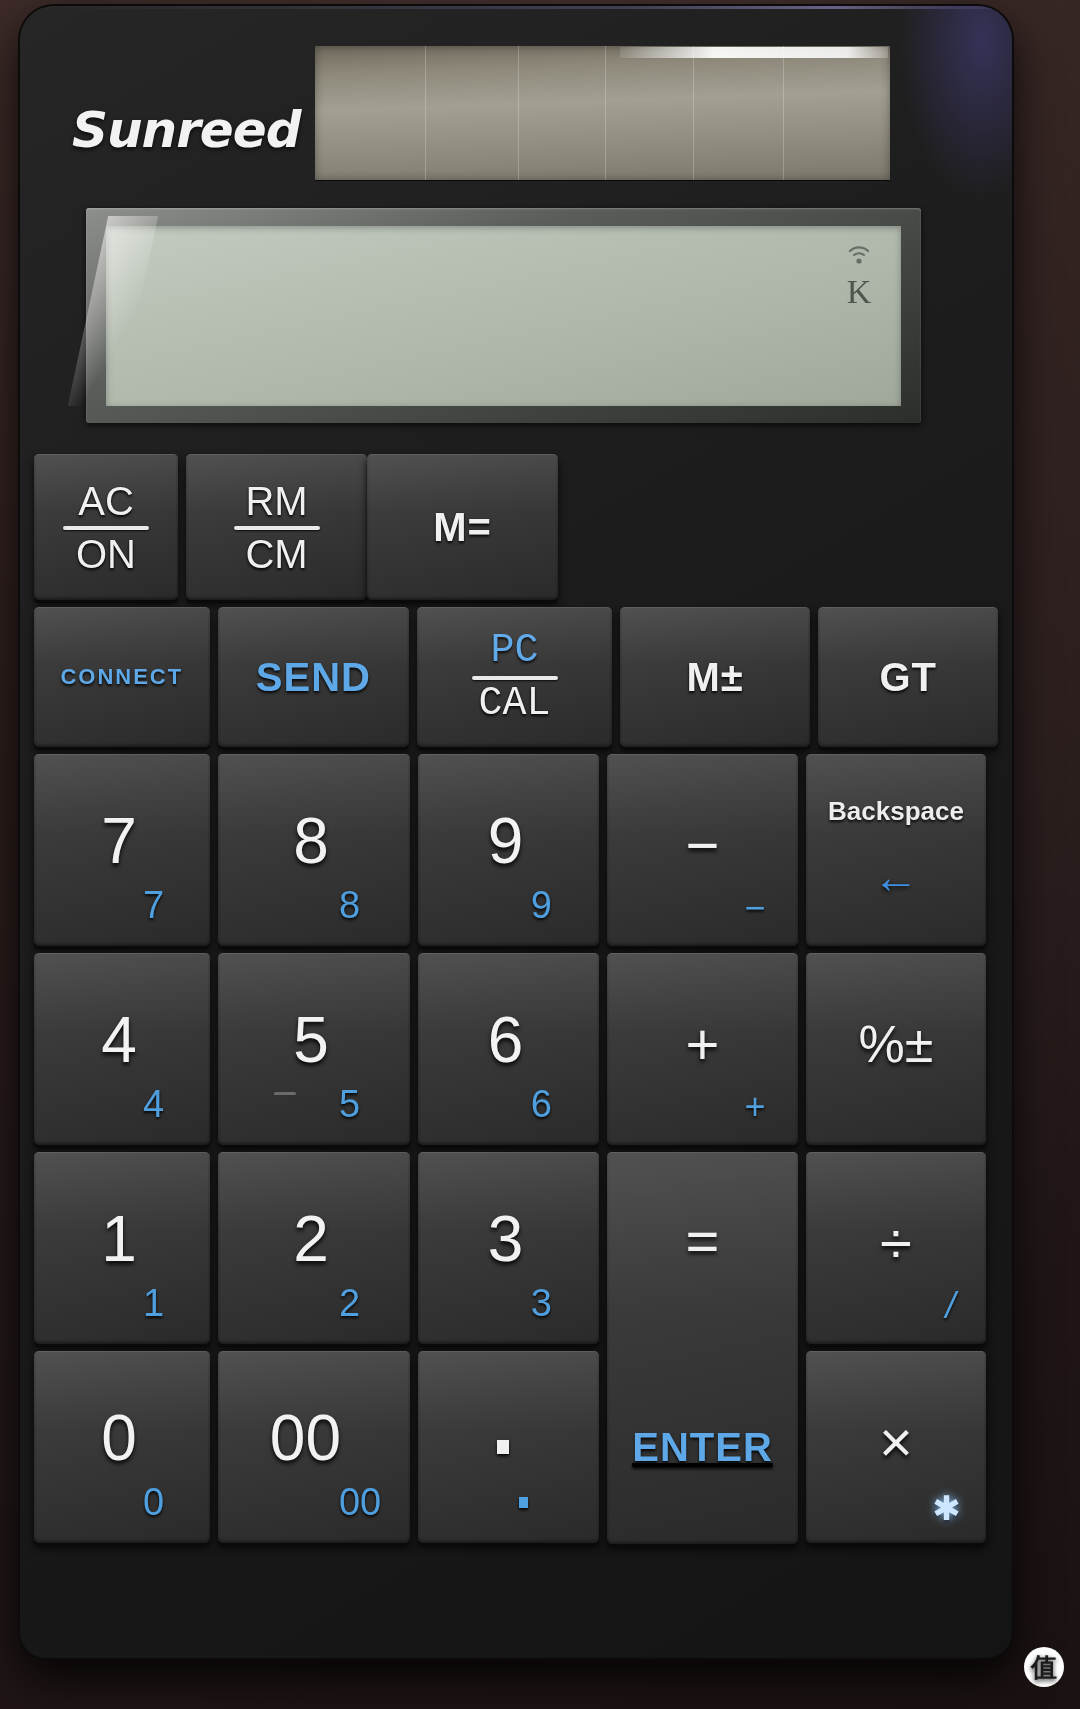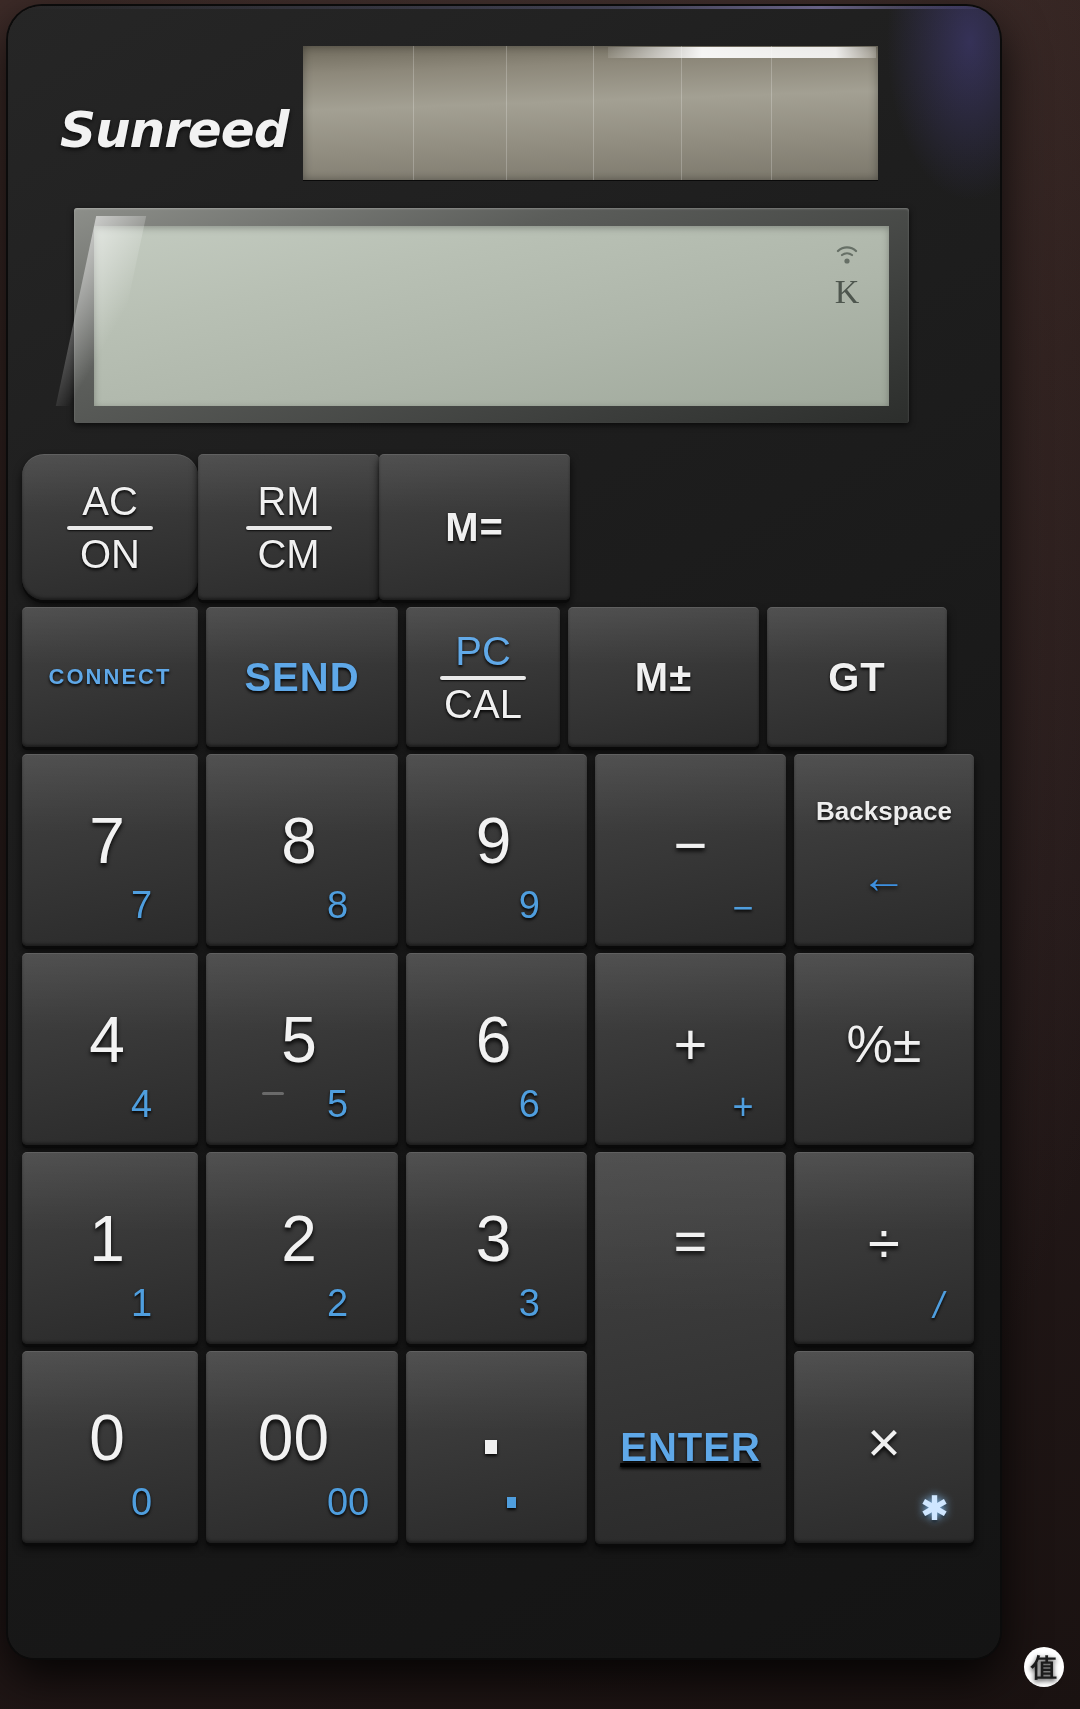--- a/index.html
+++ b/index.html
@@ -10,21 +10,21 @@
           radial-gradient(ellipse at 50% 40%, #3a2a2a 0%, #2a1e1e 45%, #1b1212 75%, #120c0c 100%);
         overflow:hidden;}
 
   
   .desk{position:absolute;inset:0;
         background:linear-gradient(160deg,#3d2b28 0%,#2c1e1c 35%,#241919 60%,#1a1211 100%);}
   .desk::after{content:"";position:absolute;inset:0;
         background:radial-gradient(ellipse at 55% 30%, rgba(90,70,68,.55), rgba(0,0,0,0) 70%);}
 
   
-  .calc{position:absolute;left:8px;top:6px;width:992px;height:1652px;
+  .calc{position:absolute;left:20px;top:6px;width:992px;height:1652px;
         background:linear-gradient(150deg,#262626 0%,#1e1e1e 30%,#191919 60%,#141414 100%);
         border-radius:34px 34px 26px 26px;
         box-shadow:0 0 0 2px #0b0b0b, 0 18px 46px rgba(0,0,0,.85);
         overflow:hidden;}
   .calc::before{content:"";position:absolute;left:0;top:0;right:0;height:3px;
         background:linear-gradient(90deg,rgba(80,80,110,.0) 0%,rgba(120,120,170,.35) 62%,rgba(150,140,200,.6) 82%,rgba(60,60,90,.1) 100%);}
   .calc-edge-glow{position:absolute;right:-6px;top:-4px;width:120px;height:200px;
         background:radial-gradient(ellipse at 70% 20%, rgba(90,80,180,.38), rgba(0,0,0,0) 70%);
         pointer-events:none;}
 
@@ -158,21 +158,21 @@
             </svg>
           </span>
           <span class="k-ico">K</span>
         </div>
       </div>
     </div>
 
     <div class="keypad">
 
       <div class="krow" style="top:0px;height:146px;">
-        <div class="key" style="width:176px;border-radius:22px;">
+        <div class="key" style="width:144px;margin-right:8px;">
           <div class="stack lbl-w">
             <span class="top">AC</span>
             <span class="bar"></span>
             <span class="bot">ON</span>
           </div>
         </div>
         <div class="key" style="width:181px;margin-right:0;">
           <div class="stack lbl-w">
             <span class="top">RM</span>
             <span class="bar"></span>
@@ -184,21 +184,21 @@
         </div>
       </div>
 
       <div class="krow" style="top:153px;height:140px;">
         <div class="key" style="width:176px;margin-right:8px;">
           <span class="small lbl-b">CONNECT</span>
         </div>
         <div class="key" style="width:192px;margin-right:8px;text-align:center;">
           <span class="mid lbl-b">SEND</span>
         </div>
-        <div class="key" style="width:154px;margin-right:8px;">
+        <div class="key" style="width:195px;margin-right:8px;font-family:Liberation Mono, monospace;">
           <div class="stack">
             <span class="top lbl-b">PC</span>
             <span class="bar"></span>
             <span class="bot lbl-w">CAL</span>
           </div>
         </div>
         <div class="key" style="width:191px;margin-right:8px;">
           <span class="mid lbl-w">M±</span>
         </div>
         <div class="key" style="width:180px;">

